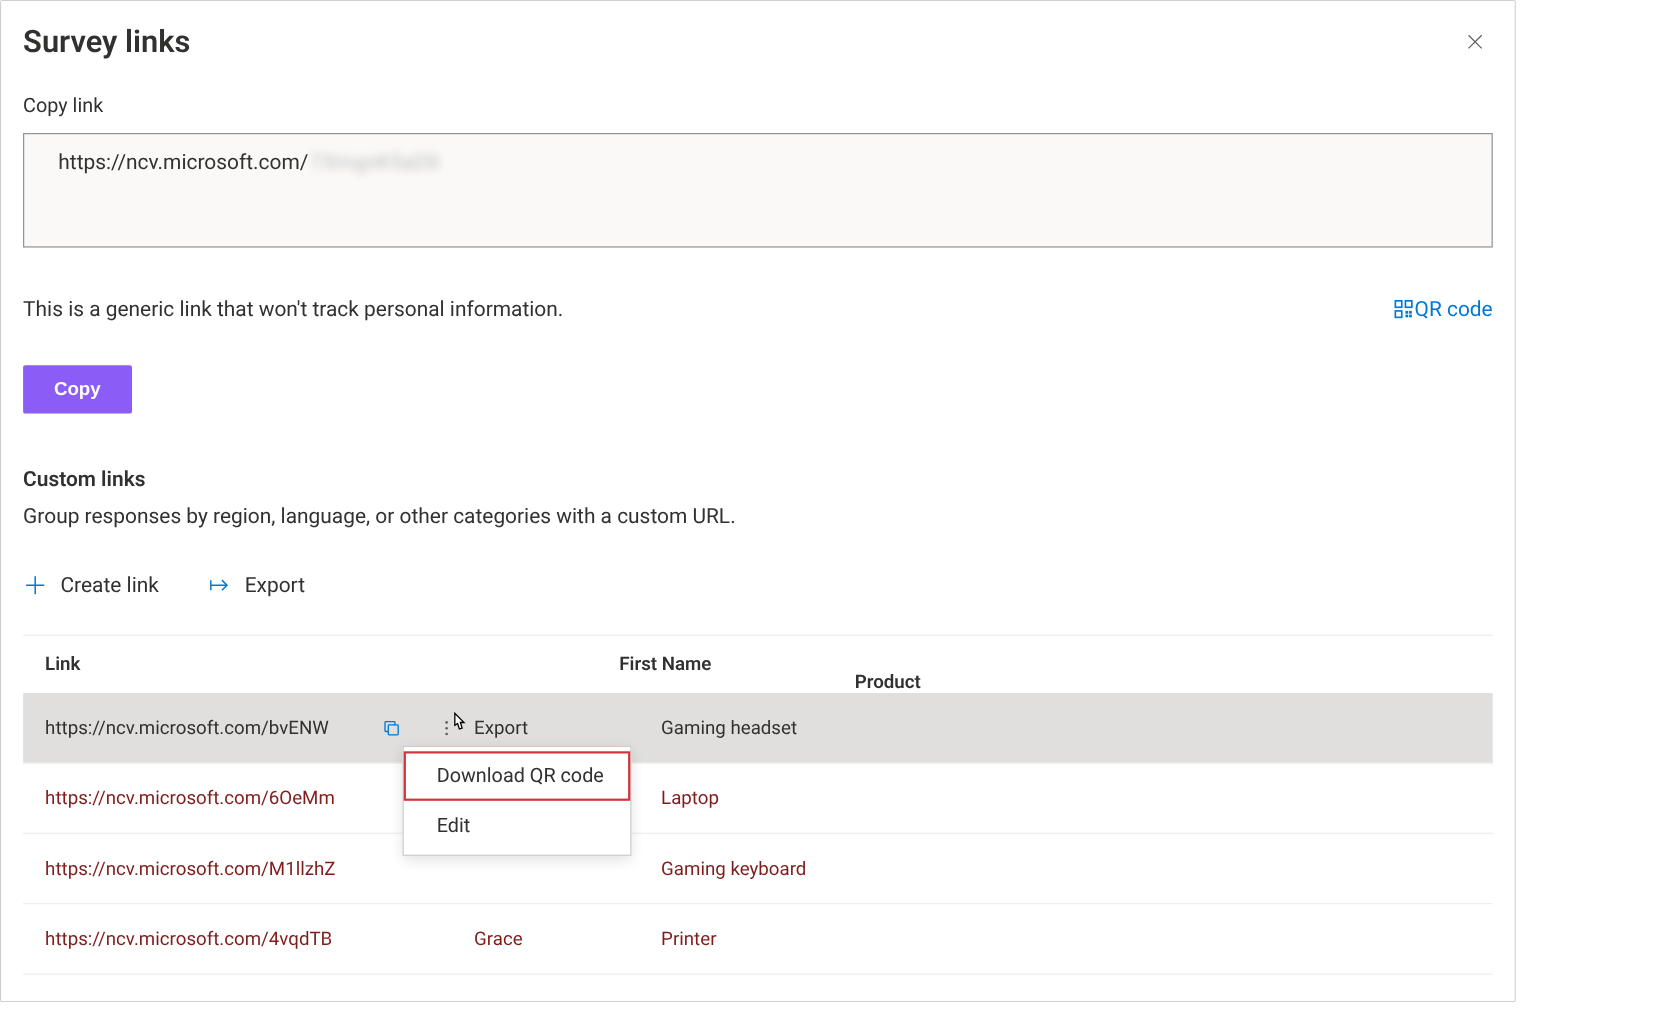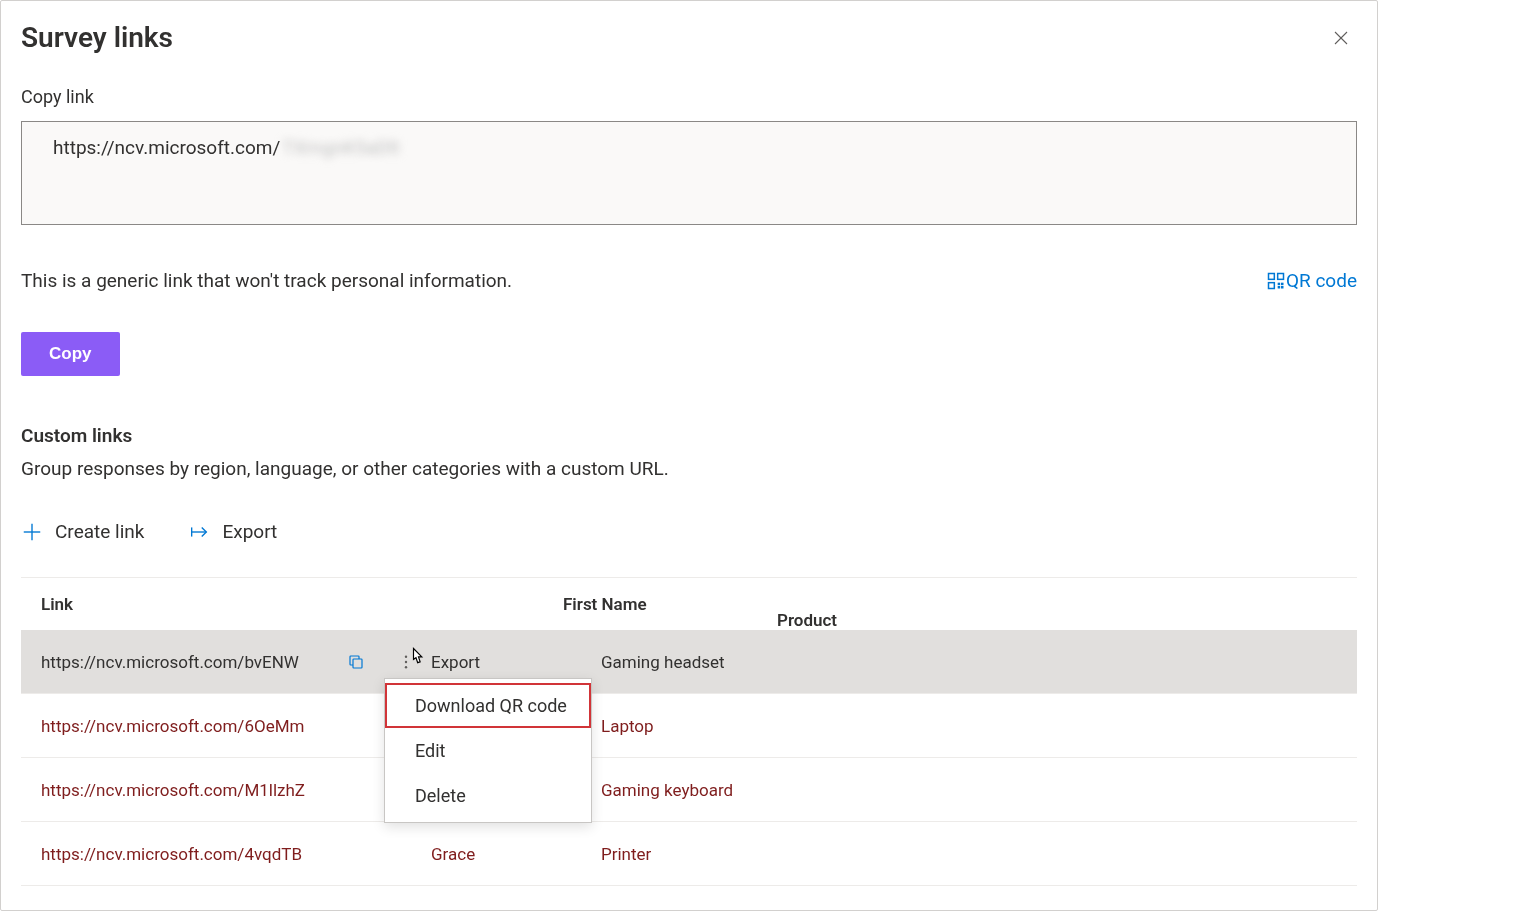--- a/index.html
+++ b/index.html
@@ -173,21 +173,21 @@
     position: absolute;
     left: 385px;
     top: 16px;
     width: 20px;
     height: 24px;
     pointer-events: none;
   }
 
   .context-menu {
     position: absolute;
-    left: 363px;
+    left: 345px;
     top: 48px;
     background: #fff;
     border: 1px solid #c8c6c4;
     box-shadow: 0 4px 12px rgba(0,0,0,0.12);
     z-index: 20;
     padding: 4px 0;
   }
   .context-menu .menu-item {
     padding: 12px 24px 12px 30px;
     font-size: 18px;
@@ -290,21 +290,20 @@
             </div>
           </div>
           <div>Export</div>
           <div>Gaming headset</div>
           <div class="cursor-icon"><svg viewBox="0 0 24 28" fill="#fff" stroke="#000" stroke-width="1.4">
               <path d="M9 3 L9 16 L12 14 L14 20 L17 19 L15 13 L19 13 Z"></path>
             </svg></div>
           <div class="context-menu">
             <div class="menu-item highlighted">Download QR code</div>
             <div class="menu-item">Edit</div>
-            <div class="menu-item">Delete</div>
           </div>
         </div>
         <div class="trow">
           <div class="row-link">https://ncv.microsoft.com/6OeMm</div>
           <div></div>
           <div></div>
           <div></div>
           <div>Laptop</div>
         </div>
         <div class="trow">

